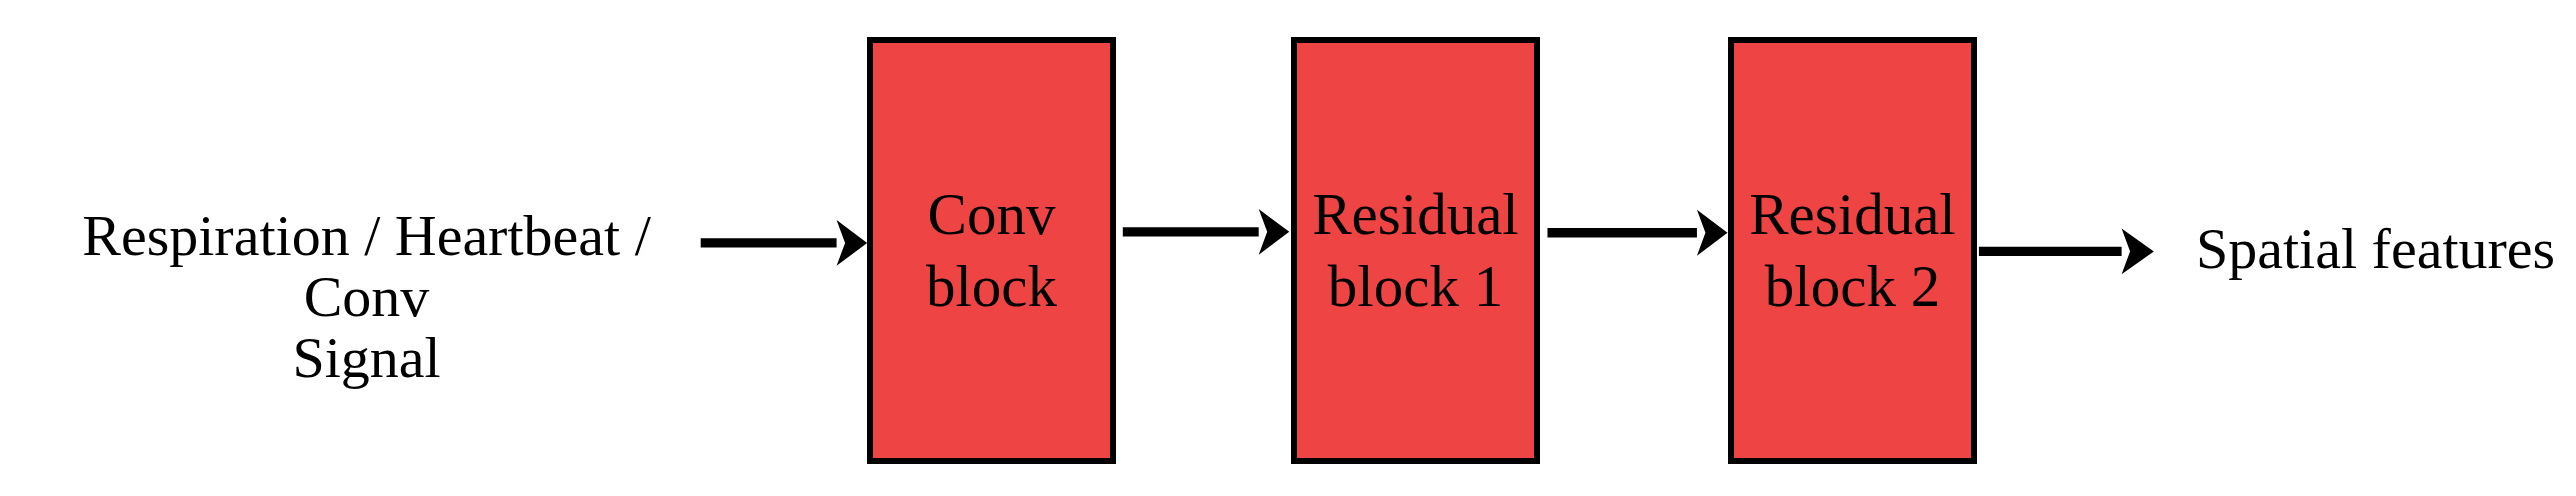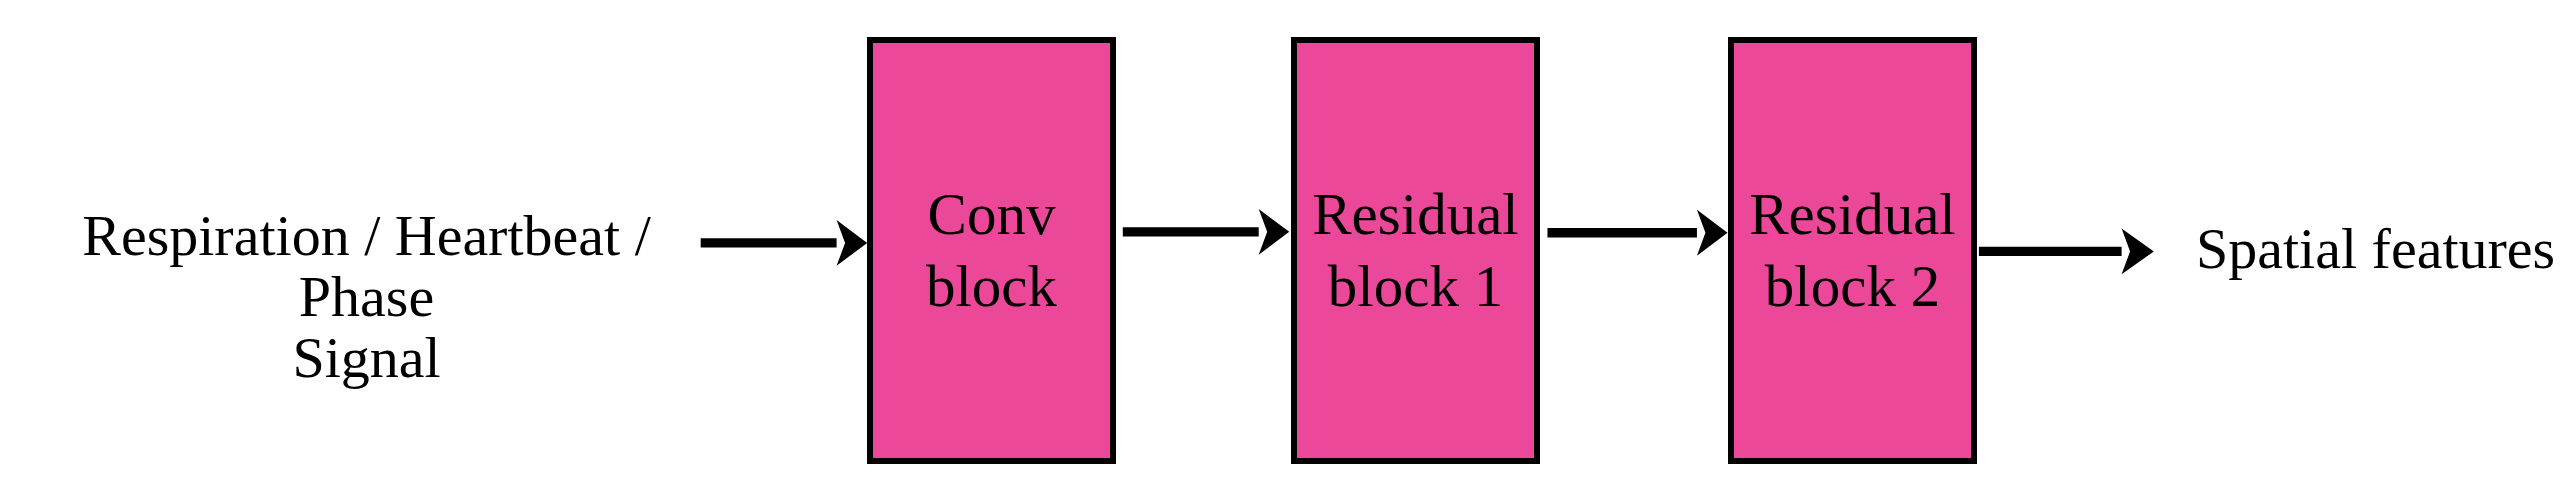--- a/index.html
+++ b/index.html
@@ -17,21 +17,21 @@
     height: 496px;
     background: #ffffff;
     overflow: hidden;
   }
 
   
   .block {
     position: absolute;
     box-sizing: border-box;
     border: 6px solid #000000;
-    background: #ec4899;
+    background: #ef4444;
     display: flex;
     align-items: center;
     justify-content: center;
   }
   .block-label {
     font-family: "Liberation Serif", "DejaVu Serif", serif;
     font-size: 59px;
     line-height: 1.22;
     text-align: center;
     color: #000000;
@@ -84,21 +84,21 @@
       <line x1="1822" y1="274" x2="1998" y2="274" stroke="#000000" stroke-width="11"></line>
       <path d="M 1998 247 L 2034 274 L 1998 301 L 2008 274 Z" fill="#000000"></path>
     </g>
 
     <g>
       <line x1="2330" y1="296" x2="2498" y2="296" stroke="#000000" stroke-width="11"></line>
       <path d="M 2498 269 L 2536 296 L 2498 323 L 2508 296 Z" fill="#000000"></path>
     </g>
   </svg>
 
-  <div class="freetext left-aligned-block" style="left:44px; top:206px; width:645px;">Respiration / Heartbeat / Phase
+  <div class="freetext left-aligned-block" style="left:44px; top:206px; width:645px;">Respiration / Heartbeat / Conv
 Signal</div>
 
   <div class="block" style="left:867px; top:37px; width:249px; height:427px;">
     <div class="block-label">Conv
 block</div>
   </div>
 
   <div class="block" style="left:1291px; top:37px; width:249px; height:427px;">
     <div class="block-label">Residual
 block 1</div>

